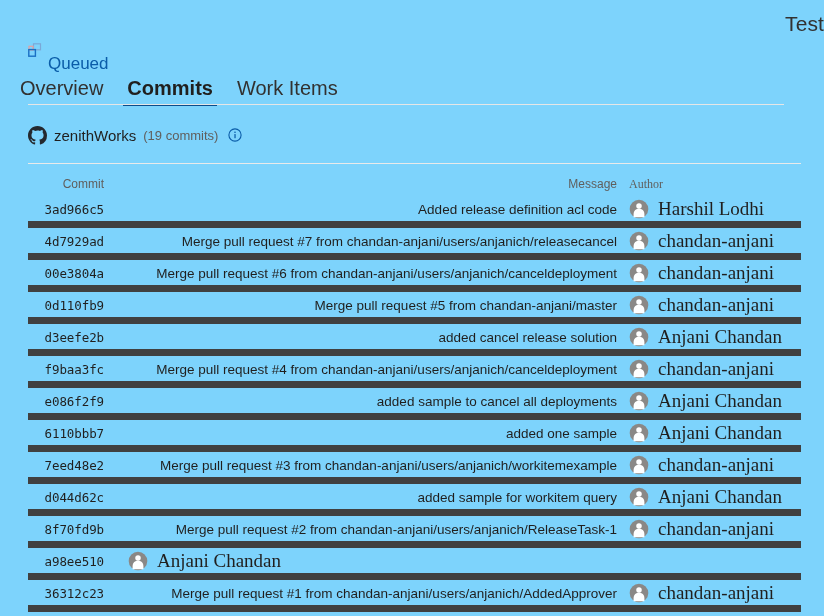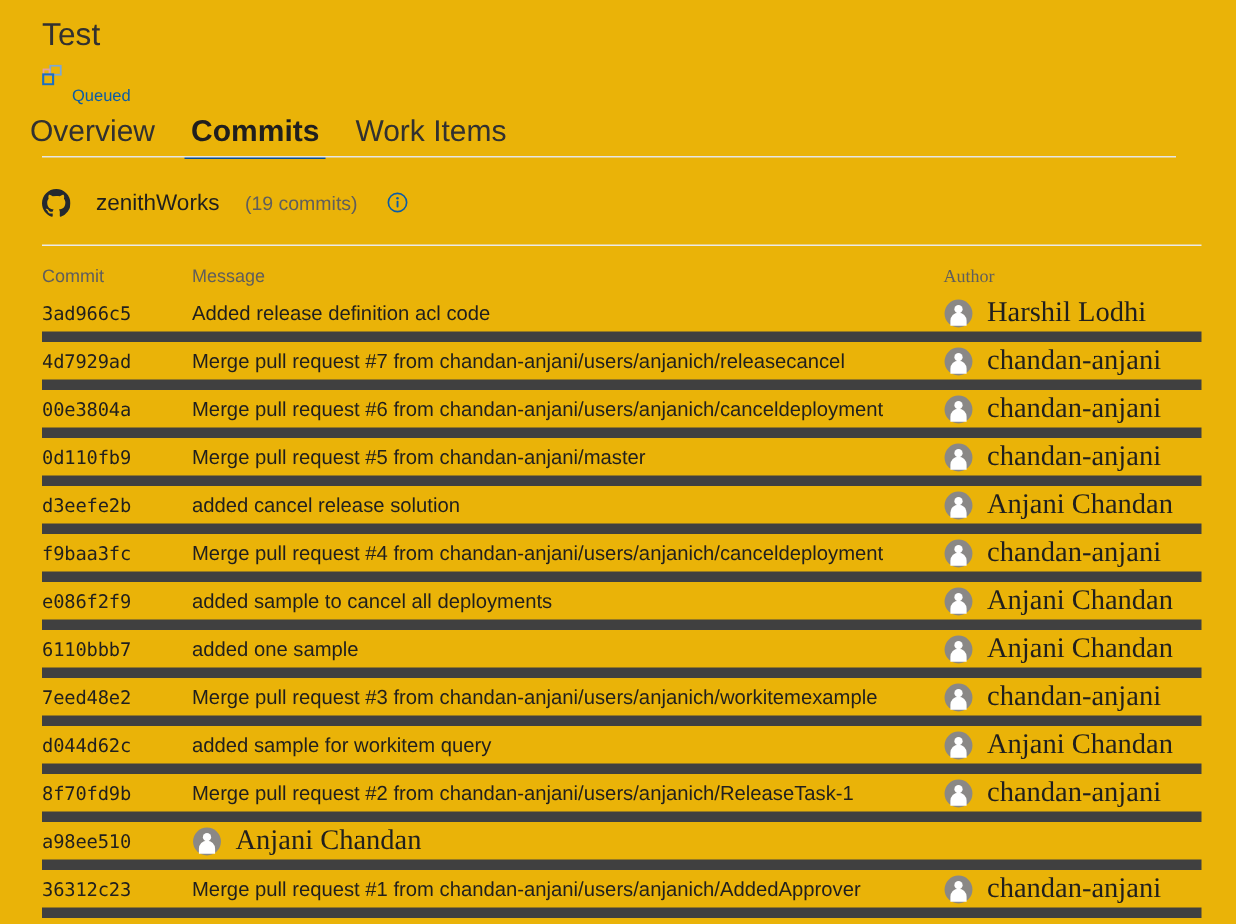--- a/index.html
+++ b/index.html
@@ -8,42 +8,42 @@
     padding: 0;
     width: 824px;
     height: 616px;
     overflow: hidden;
     background: #ffffff;
     font-family: "Liberation Sans", sans-serif;
     color: #201f1e;
     -webkit-font-smoothing: antialiased;
   }
 
-  .page { position: relative; width: 824px; height: 616px; background:#eab308; }
+  .page { position: relative; width: 824px; height: 616px; background:#7dd3fc;text-align:right; }
 
   
   .hdr { padding: 10px 0 0 28px; }
 
   .title {
     font-size: 21px;
     font-weight: 400;
     color: #323130;
     line-height: 28px;
     letter-spacing: .1px;
   }
 
   .status-row {
     display: flex;
     align-items: center;
     gap: 6px;
     margin-top: 3px;
     height: 18px;
   }
   .status-link {
-    font-size: 11px;
+    font-size: 17px;
     color: #0a5ca8;
     line-height: 18px;
     cursor: pointer;
     margin-top: 28px;
   }
   .queued-icon { width: 14px; height: 14px; display:block; }
 
   
   .tabs {
     display: flex;
@@ -77,21 +77,21 @@
     top: 104px;
     width: 756px;
     height: 1px;
     background: #e6e6e6;
   }
 
   
   .repo-row {
     display: flex;
     align-items: center;
-    gap: 17px;
+    gap: 7px;
     margin: 18px 0 0 28px;
     height: 22px;
   }
   .gh-icon { width: 19px; height: 19px; display:block; }
   .repo-name { font-size: 15px; color: #201f1e; }
   .repo-count { font-size: 13px; color: #605e5c; }
   .info-icon { width: 14px; height: 14px; display:block; margin-left: 3px; cursor:pointer; }
 
   .repo-divider {
     position: absolute;

